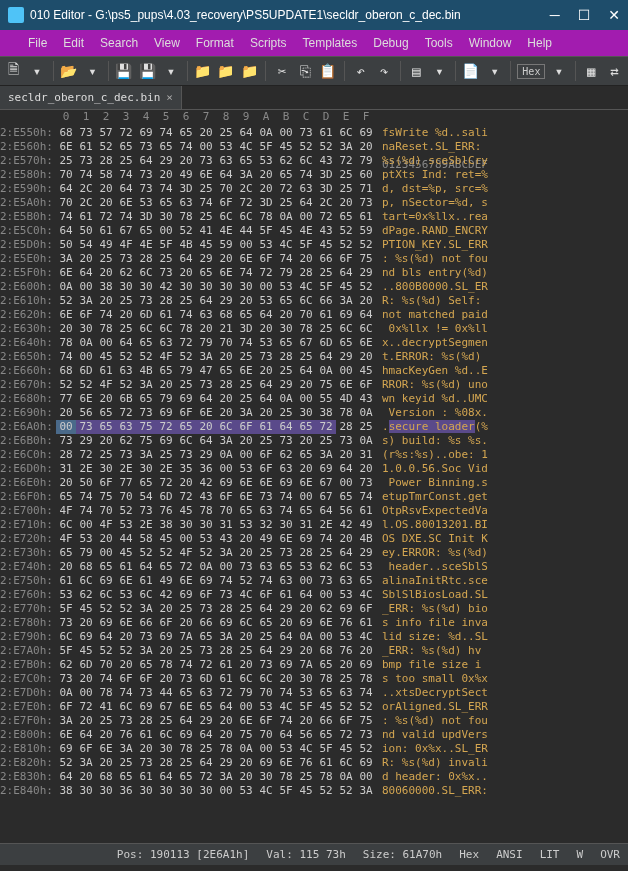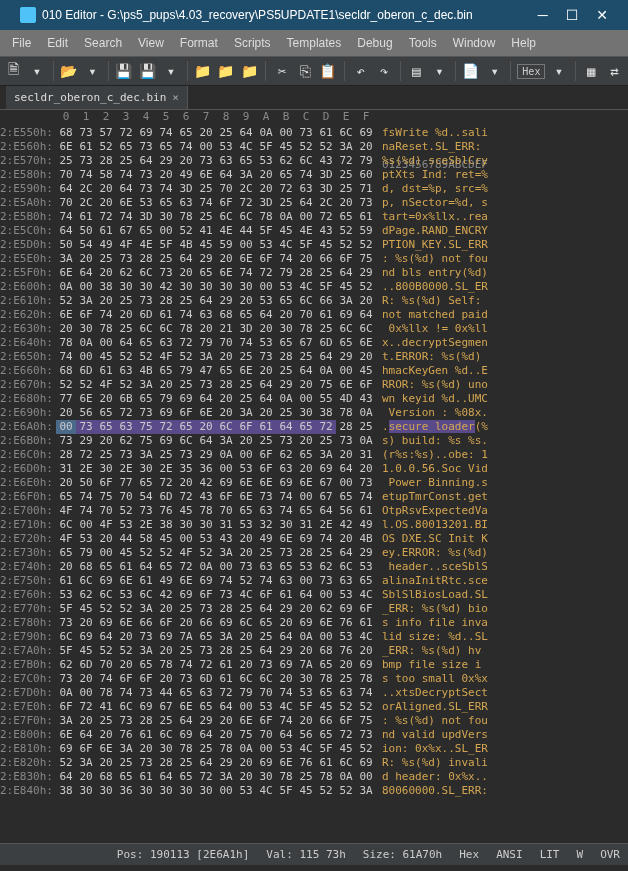--- a/index.html
+++ b/index.html
@@ -1,29 +1,29 @@
 <!DOCTYPE html>
 <html><head>
 <meta charset="utf-8">
 <style>
 * { margin:0; padding:0; box-sizing:border-box; }
 body { background:#2b2b2b; font-family:Consolas,monospace; font-size:11px; color:#ccc; width:628px; height:871px; overflow:hidden; }
-.titlebar { height:30px; background:#1e4d6b; display:flex; align-items:center; padding:0 20px; color:#fff; font-family:'Segoe UI',sans-serif; font-size:12px; }
+.titlebar { height:30px; background:#1e4d6b; display:flex; align-items:center; padding:0 8px; color:#fff; font-family:'Segoe UI',sans-serif; font-size:12px; }
 .titlebar .icon { width:16px; height:16px; background:#4fc3f7; margin-right:6px; border-radius:2px; }
 .titlebar-buttons { margin-left:auto; display:flex; gap:18px; font-size:14px; }
-.menubar { height:26px; background:#737373; display:flex; align-items:center; padding:0 4px; font-family:'Segoe UI',sans-serif; font-size:12px; color:#ddd; }
+.menubar { height:26px; background:#a21caf; display:flex; align-items:center; padding:0 20px; font-family:'Segoe UI',sans-serif; font-size:12px; color:#ddd; }
 .menubar span { padding:4px 8px; cursor:pointer; }
 .toolbar { height:30px; background:#3c3f41; display:flex; align-items:center; padding:0 4px; gap:4px; border-top:1px solid #555; border-bottom:1px solid #222; }
 .tbtn { width:22px; height:22px; display:flex; align-items:center; justify-content:center; cursor:pointer; color:#ddd; font-size:14px; }
 .tsep { width:1px; height:20px; background:#555; margin:0 2px; }
 .folder { color:#d4a651; }
 .disk { color:#6b9fd8; }
 .hex-box { border:1px solid #777; padding:1px 4px; font-size:10px; color:#ccc; }
 .tabs { height:24px; background:#2b2b2b; display:flex; border-bottom:1px solid #555; }
-.tab { background:#3c3f41; padding:3px 8px; font-size:11px; color:#ddd; border-right:1px solid #555; display:flex; align-items:center; gap:6px;margin-left:6px; }
+.tab { background:#3c3f41; padding:3px 8px; font-size:11px; color:#ddd; border-right:1px solid #555; display:flex; align-items:center; gap:6px; }
 .tab .close { color:#aaa; cursor:pointer; }
 .hex-area { height:733px; overflow:hidden; background:#2b2b2b; position:relative; }
 .ruler { display:flex; color:#888; font-size:11px; padding-left:56px; height:16px; }
 .ruler .hc { width:20px; text-align:center; }
 .ruler .ascii-h { margin-left:6px;margin-top:48px; }
 .row { display:flex; height:14px; line-height:14px; }
 .addr { width:56px; color:#888; text-align:right; padding-right:4px; }
 .hex { display:flex; }
 .hex span { width:20px; text-align:center; color:#ccc; }
 .ascii { margin-left:6px; color:#d4a651; white-space:pre; }

